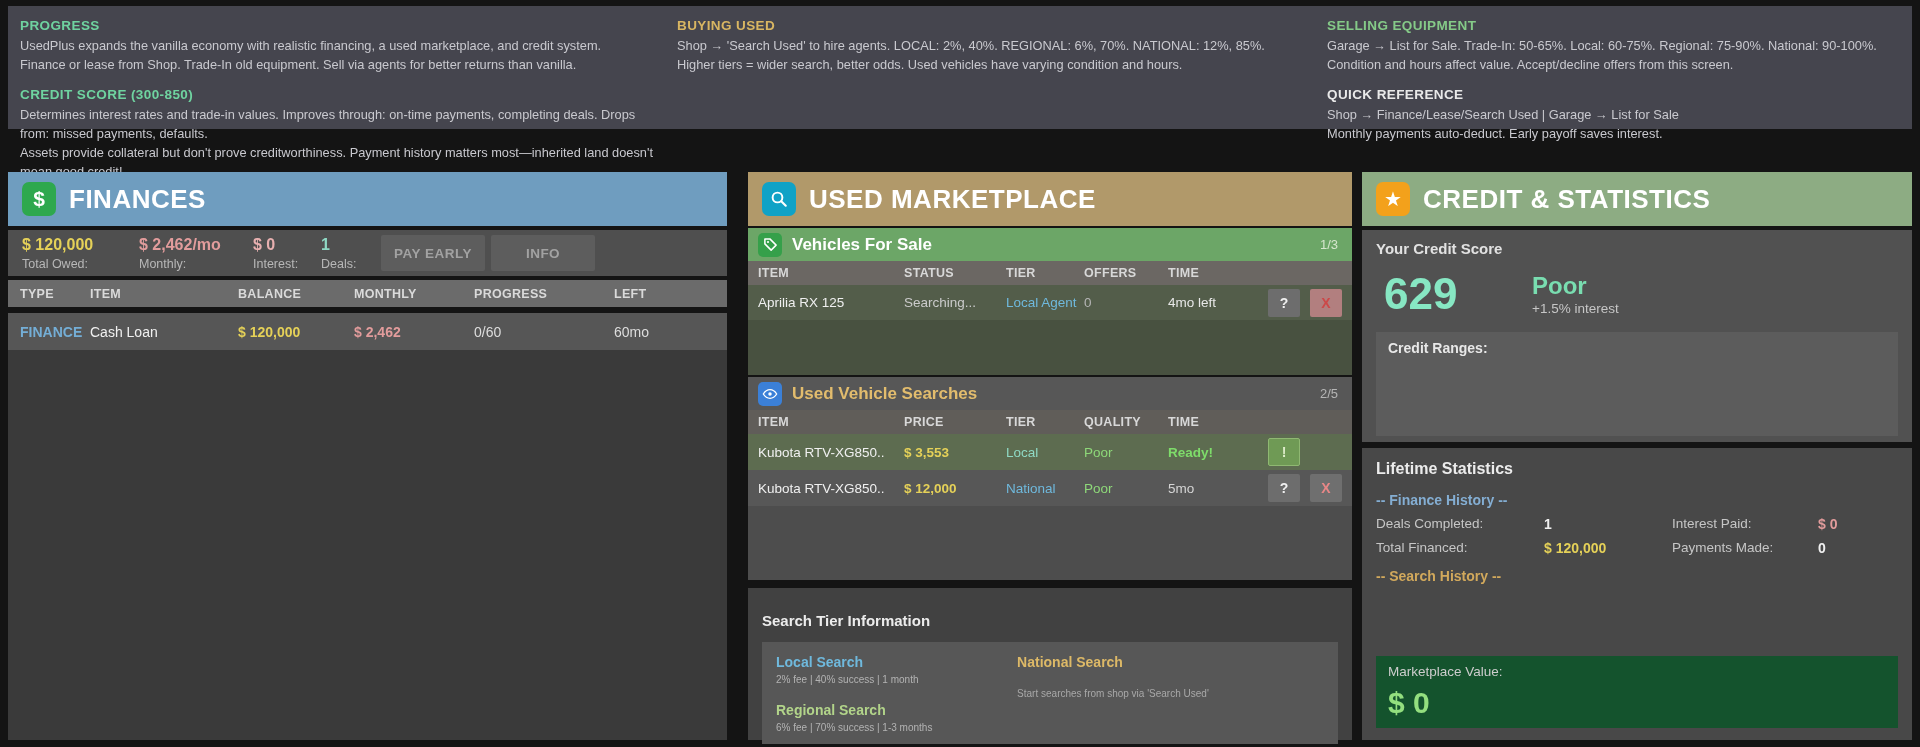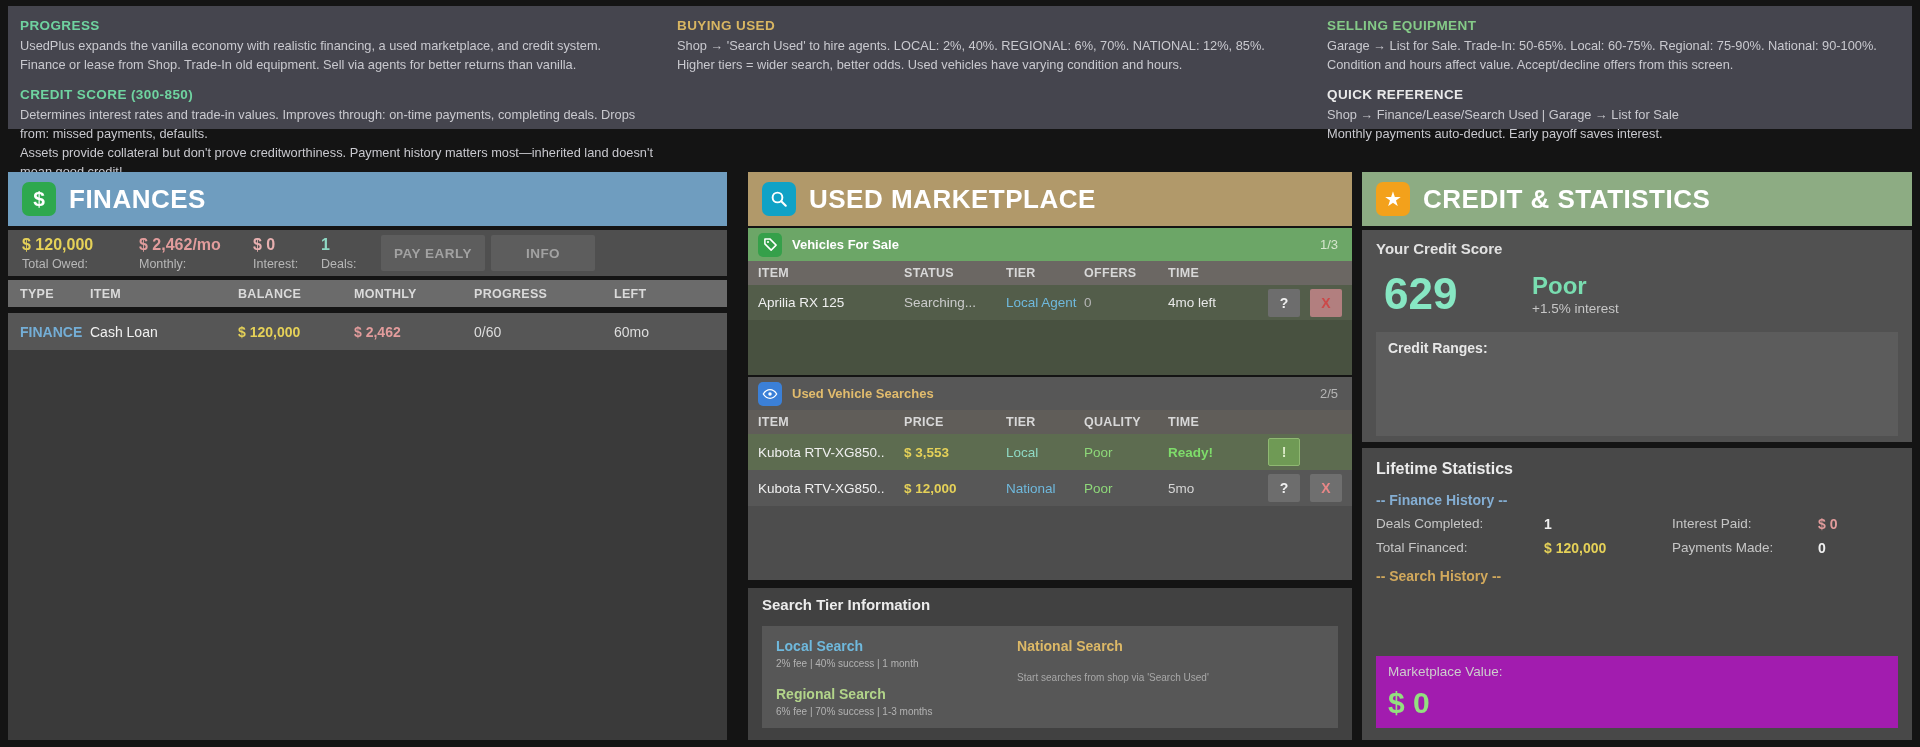--- a/index.html
+++ b/index.html
@@ -43,41 +43,41 @@
   .gbtn+.gbtn{margin-left:6px;}
   .fin-grid{display:grid;grid-template-columns:70px 148px 116px 120px 140px 1fr;align-items:center;padding-left:12px;}
   .fin-thead{margin-top:4px;height:27px;background:#6b6b6b;font-size:12.5px;font-weight:bold;color:#dadada;
     letter-spacing:.3px;flex:none;}
   .fin-row{margin-top:6px;height:37px;background:#565656;font-size:14px;color:#dddddd;flex:none;}
   .fin-fill{flex:1;background:#3a3a3a;}
   
   .mbar{height:33px;display:flex;align-items:center;padding:0 14px 0 10px;gap:10px;flex:none;margin-top:2px;}
   .mbar-green{background:#6ca667;}
   .mbar-gray{background:#575757;}
-  .mbar-title{font-size:13px;font-weight:bold;color:#ffffff;}
+  .mbar-title{font-size:17px;font-weight:bold;color:#ffffff;}
   .mbar-title-gold{color:#e2bc6d;}
   .mbar-count{margin-left:auto;font-size:13px;}
   .cnt-green{color:#d5e6cd;} .cnt-gray{color:#b5b5b5;}
   .mgrid{display:grid;grid-template-columns:146px 102px 78px 84px 94px 1fr 42px 42px;align-items:center;padding-left:10px;}
   .mthead{height:24px;font-size:12.5px;font-weight:bold;letter-spacing:.3px;color:#d8d8d8;flex:none;}
   .mthead-sale{background:#6b6763;}
   .mthead-search{background:#605d59;}
   .mrow{height:35px;font-size:13.5px;flex:none;}
   .row-sale{background:#535d4a;}
   .green-fill{height:55px;background:#485140;flex:none;}
   .row-s1{height:36px;background:#5d6c50;}
   .row-s2{height:36px;background:#575757;}
   .gray-fill{flex:1;background:#4d4d4d;}
   .sq-btn{width:32px;height:28px;border:none;border-radius:2px;font-size:14px;font-weight:bold;font-family:inherit;
     display:flex;align-items:center;justify-content:center;}
   .btn-gray{background:#6d6d6d;color:#f0f0f0;}
   .btn-red{background:#b27f7f;color:#cc4848;}
   .btn-redgray{background:#6f6f6f;color:#e88787;}
   .btn-green{background:#6f9a55;color:#ddecc9;border:1px solid #8fb872;}
-  .tier-sec{margin-top:8px;height:152px;background:#414141;flex:none;padding:8px 14px 0 14px;box-sizing:border-box;}
+  .tier-sec{margin-top:8px;height:152px;background:#414141;flex:none;padding:24px 14px 0 14px;box-sizing:border-box;}
   .tier-title{font-size:15px;font-weight:bold;color:#ececec;height:22px;}
   .tier-box{margin-top:8px;height:102px;background:#575757;padding:12px 14px;box-sizing:border-box;}
   .tier-grid{display:grid;grid-template-columns:44% 1fr;}
   .tt{font-size:14px;font-weight:bold;height:20px;}
   .td{font-size:10px;color:#b3b3b3;height:20px;}
   .tmt{margin-top:8px;}
   .tnote{margin-top:14px;color:#a8a8a8;}
   
   .credit-top{margin-top:4px;height:212px;background:#515151;flex:none;padding-top:10px;box-sizing:border-box;}
   .cs-label{font-size:15px;font-weight:bold;color:#e2e2e2;padding-left:14px;height:22px;}
@@ -94,21 +94,21 @@
   .c-vpoor{color:#dc9191;} .c-assets{color:#b2b2b2;}
   .credit-bottom{margin-top:6px;flex:1;background:#484848;padding:12px 14px;box-sizing:border-box;
     display:flex;flex-direction:column;}
   .ls-title{font-size:16px;font-weight:bold;color:#ececec;height:24px;}
   .ls-head{font-size:14px;font-weight:bold;height:24px;line-height:24px;margin-top:4px;}
   .c-histblue{color:#84aed3;} .c-histgold{color:#d2a95c;}
   .ls-grid{display:grid;grid-template-columns:168px 128px 146px 1fr;}
   .ls-grid span{height:24px;line-height:24px;}
   .lbl{font-size:13.5px;color:#c6c6c6;}
   .val{font-size:14px;font-weight:bold;}
-  .mv-box{margin-top:auto;height:72px;background:#a21caf;padding:8px 12px;box-sizing:border-box;}
+  .mv-box{margin-top:auto;height:72px;background:#14532d;padding:8px 12px;box-sizing:border-box;}
   .mv-label{font-size:13.5px;color:#cdcdcd;height:18px;}
   .mv-value{font-size:30px;font-weight:bold;color:#93df7f;margin-top:4px;}
   
   .c-yellow{color:#e5d158;} .c-pink{color:#e29c9c;} .c-pink2{color:#e8b0b0;} .c-teal{color:#8fd9c4;}
   .c-blue{color:#74aed6;} .c-blue2{color:#6fb9dd;} .c-lgreen{color:#b2d48a;} .c-gold{color:#ddb967;}
   .c-white{color:#f0f0f0;} .c-green{color:#8ed879;} .c-bgreen{color:#7edc6a;} .c-dim{color:#cbcbcb;}
   .c-dim2{color:#b5b5b5;}
   .bold{font-weight:bold;}
 </style>
 </head>

